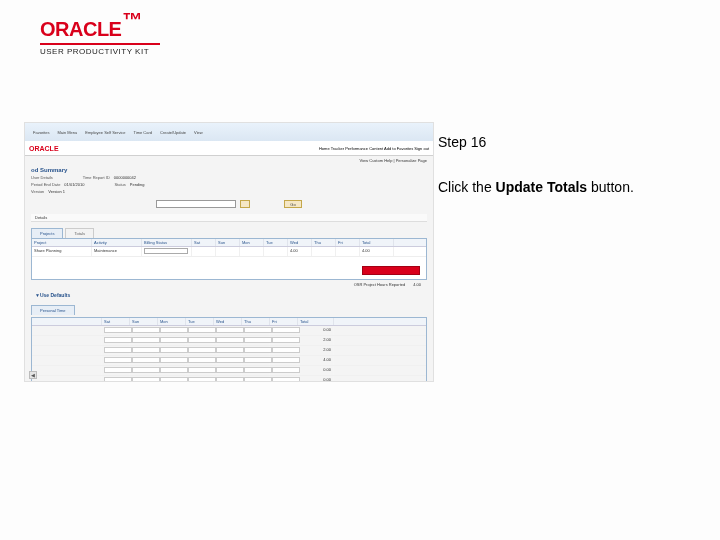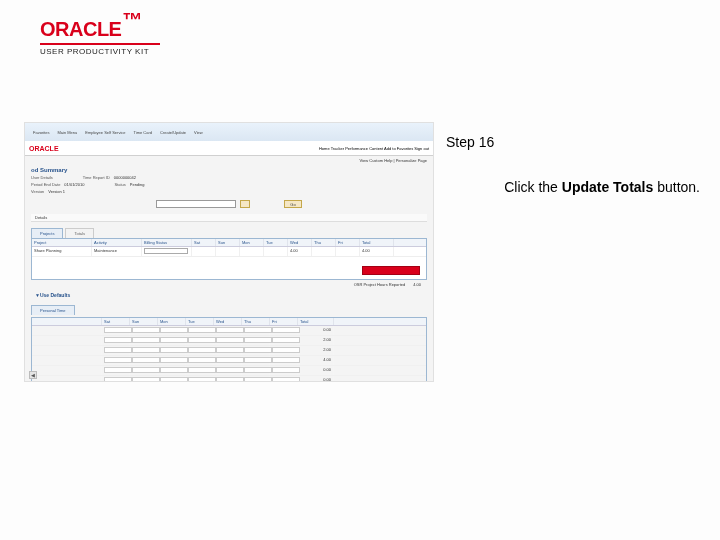--- a/index.html
+++ b/index.html
@@ -11,31 +11,31 @@
     color: #000;
   }
   .header { position: absolute; top: 18px; left: 40px; right: 20px; display: flex; justify-content: space-between; align-items: flex-start; }
   .logo-block { display: flex; flex-direction: column; }
   .oracle-logo { display: flex; align-items: center; gap: 1px; }
   .oracle-logo span { font-weight: bold; color: #d9001b; font-size: 20px; letter-spacing: -0.5px; font-family: "Arial Black", Arial; }
   .tm { font-size: 8px; color: #000; position: relative; top:-9px; }
   .logo-underline { height: 2px; background: #d9001b; width: 120px; margin-top: 2px; }
   .upk { font-size: 8px; letter-spacing: 0.5px; margin-top: 2px; color:#222; }
   .doc-title { font-size: 16px; color: #222; }
-  .content-row { position: absolute; top: 122px; left: 24px; right: 20px; display: flex; gap: 12px; }
+  .content-row { position: absolute; top: 122px; left: 24px; right: 20px; display: flex; gap: 4px; }
   .screenshot {
     width: 410px; height: 260px;
     background: #f4f4f4;
     border: 1px solid #e0e0e0;
     position: relative;
     overflow: hidden;
   }
   .side { flex: 1; padding-top: 12px; }
   .step { font-size: 14px; margin-bottom: 28px; }
-  .instr { font-size: 14px; line-height: 1.4; text-align: right; }
+  .instr { font-size: 14px; line-height: 1.4; }
   .instr .b { font-weight: bold; }
   
   .ss-nav { height: 18px; background: linear-gradient(#e9f2fb,#dbe7f3); display:flex; align-items:center; gap:8px; padding:0 8px; font-size:4px; color:#444;}
   .ss-nav span { white-space:nowrap; }
   .ss-brand { height: 14px; background:#fff; display:flex; justify-content:space-between; align-items:center; padding:0 4px; }
   .ss-brand .ss-logo { color:#d9001b; font-weight:bold; font-size:7px; }
   .ss-brand .ss-links { font-size:4px; color:#333. ; }
   .ss-hr { height:1px; background:#d0d0d0; }
   .ss-pers { font-size:4px; text-align:right; padding:2px 6px 0; color:#333; }
   .ss-sec { padding: 4px 6px 0; font-size:5px; color:#333; }

